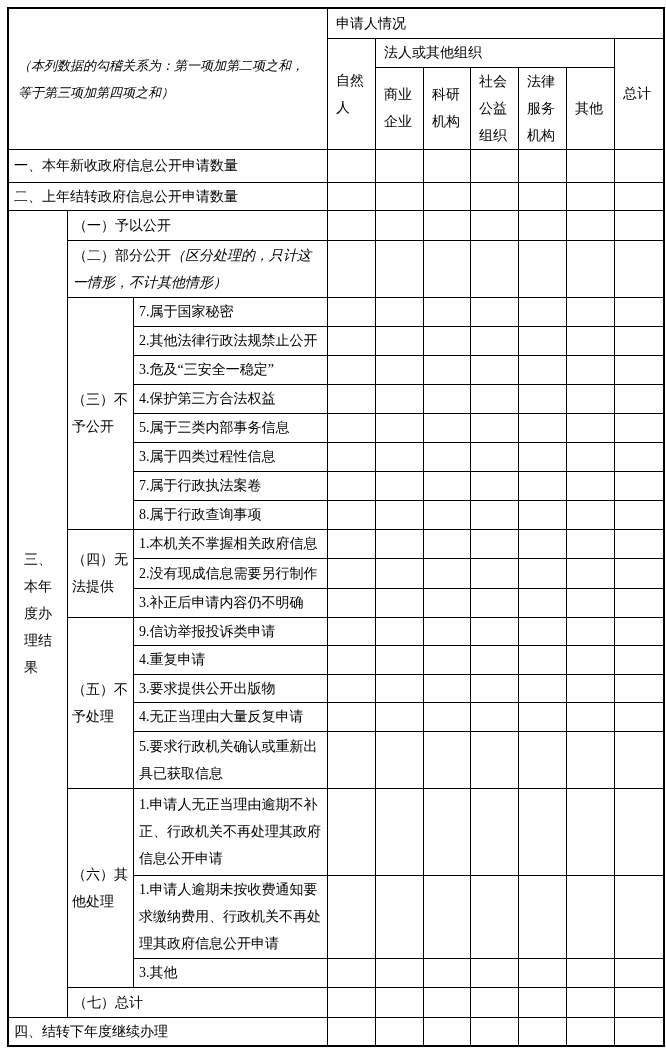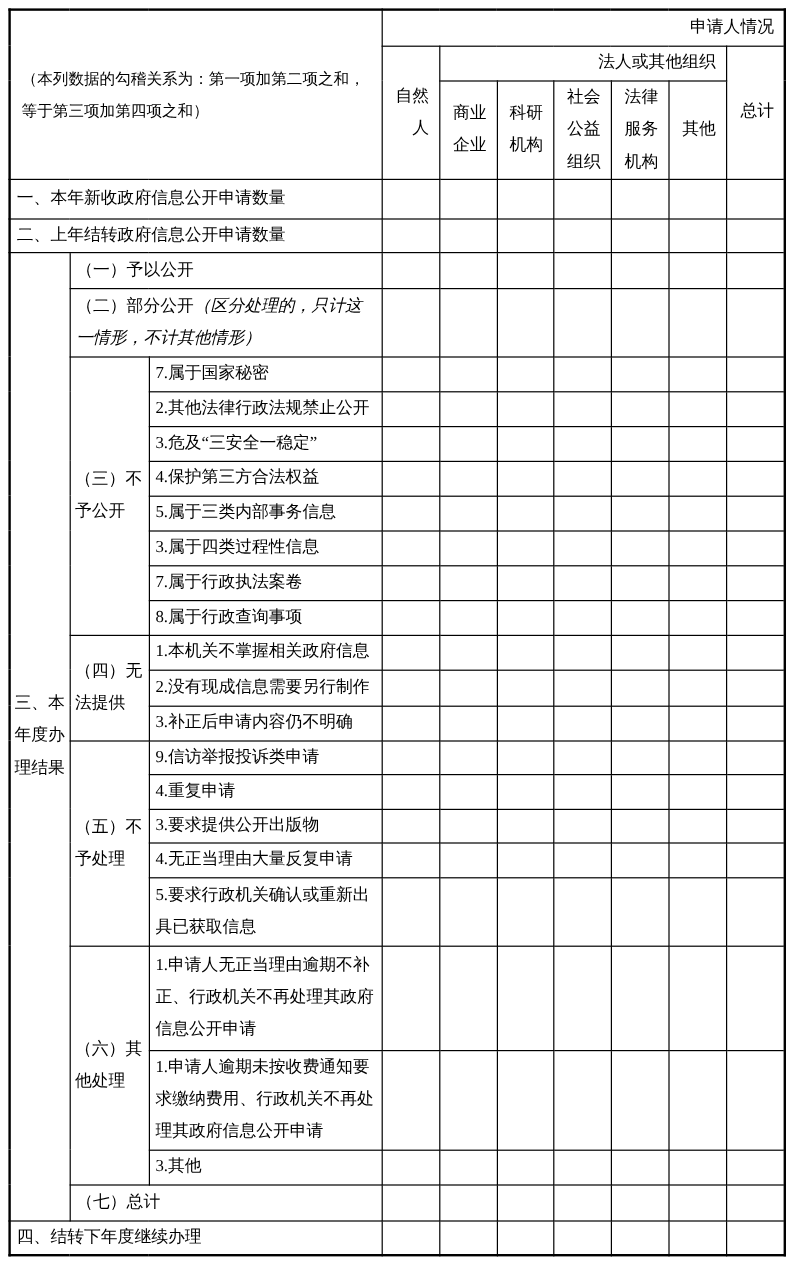--- a/index.html
+++ b/index.html
@@ -23,28 +23,29 @@
     border: 1px solid #000000;
     font-size: 14px;
     line-height: 27px;
     padding: 0 5px;
     vertical-align: middle;
     text-align: left;
     word-break: break-all;
     overflow: hidden;
   }
   td.hdr {
-    text-align: right;
+    text-align: left;
     padding: 0 8px;
   }
   td.note-cell {
+    font-style: italic;
     font-size: 13px;
     padding: 0 12px 0 9px;
   }
-  td.colA { padding: 0 3px; }
+  td.colA { padding: 0 15px; }
   td.colB { padding: 0 4px; }
   span.it { font-style: italic; }
   td.dc { padding: 0; }
 </style>
 </head>
 <body>
 
 <table class="form">
   <colgroup>
     <col style="width:50px">

